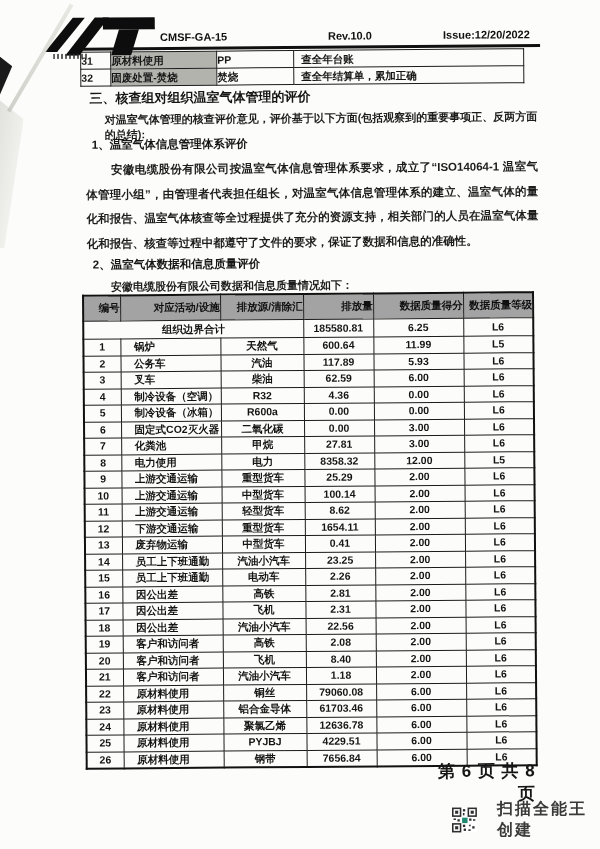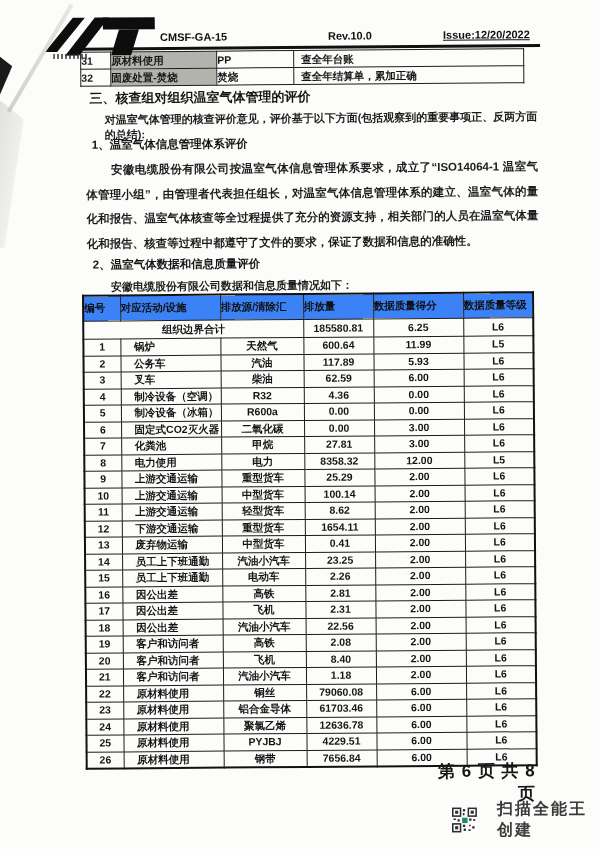--- a/index.html
+++ b/index.html
@@ -11,34 +11,34 @@
     overflow:hidden;
     position:relative;
   }
   #page{position:absolute;inset:0;background:#fcfcfa;}
   .tilt{position:absolute;inset:0;transform:rotate(-0.45deg);transform-origin:300px 420px;}
 
   
   .doc-head{position:absolute;top:30px;left:0;width:600px;height:14px;font-size:11px;font-weight:bold;color:#111;}
   .doc-head .dh1{position:absolute;left:163px;}
   .doc-head .dh2{position:absolute;left:306px;padding-left:25px;}
-  .doc-head .dh3{position:absolute;left:446px;text-decoration:underline;}
+  .doc-head .dh3{position:absolute;left:446px;}
   .head-rule{position:absolute;top:46px;left:86px;width:457px;height:3px;background:#101010;}
 
   
   table{border-collapse:collapse;table-layout:fixed;}
   td,th{border:1px solid #1c1c1c;padding:0;overflow:hidden;white-space:nowrap;}
 
   .top-table{position:absolute;top:50px;left:83px;width:443px;font-size:10.5px;font-weight:700;color:#161616;}
   .top-table td{height:16px;text-align:left;line-height:15px;}
   .top-table td.note{text-align:left;padding-left:7px;}
   .top-table td.hl{background:#b3b3ae;}
 
   .main-table{position:absolute;top:293px;left:83px;width:450px;font-size:10.5px;font-weight:600;color:#141414;border:2px solid #111;}
-  .main-table th{height:24px;background:#3b82f6;color:#101010;font-weight:700;font-size:10.5px;text-align:left;}
+  .main-table th{height:24px;background:#a3a3a3;color:#101010;font-weight:700;font-size:10.5px;text-align:right;}
   .main-table td{height:15.5px;line-height:15px;text-align:center;}
   .main-table td.act{text-align:left;padding-left:13px;margin-left:24px;}
   .main-table tr.sum td{height:17px;font-weight:700;}
 
   
   .sec-title{position:absolute;left:92px;top:88px;font-size:13px;font-weight:700;color:#151515;}
   .sec-intro{position:absolute;left:107px;top:111px;width:440px;font-size:11px;font-weight:600;color:#1d1d1d;}
   .sub-title1{position:absolute;left:94px;top:136px;font-size:11.5px;font-weight:700;color:#151515;}
   .sub-body1{position:absolute;left:88px;top:156px;width:452px;font-size:11.5px;font-weight:600;line-height:24.5px;text-align:justify;text-indent:25px;color:#1d1d1d;}
   .sub-title2{position:absolute;left:94px;top:256px;font-size:11.5px;font-weight:700;color:#151515;}

